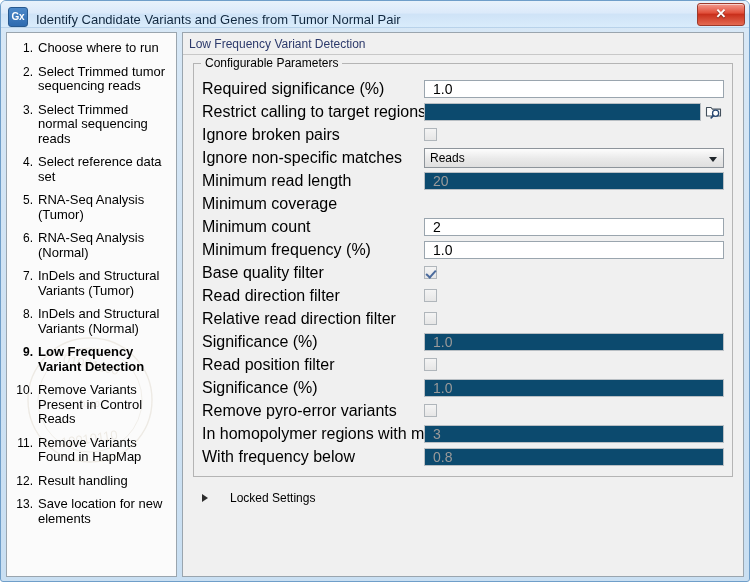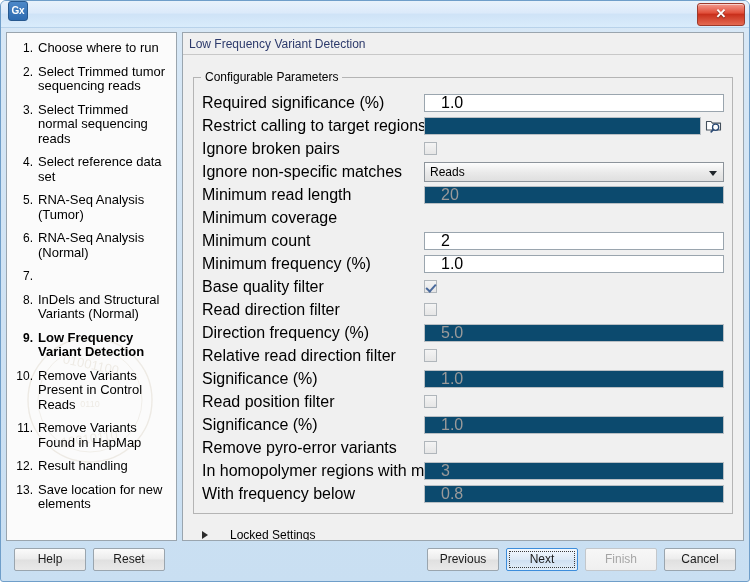--- a/index.html
+++ b/index.html
@@ -25,21 +25,21 @@
     overflow: hidden;
   }
 
   
   #titlebar {
     position: relative;
     height: 27px;
     box-sizing: border-box;
     background: linear-gradient(to bottom, #e8f2fb 0%, #dceafa 45%, #cfe3f7 52%, #d9ecfb 100%);
     display: flex;
-    align-items: flex-start;
+    align-items: flex-end;
     padding-left: 7px;
     border-bottom: 1px solid #b8d2ea;
   }
   #app-icon {
     width: 18px;
     height: 18px;
     border-radius: 3px;
     background: linear-gradient(to bottom, #4c88c8 0%, #2e6bb0 100%);
     border: 1px solid #27598f;
     color: #ffffff;
@@ -166,21 +166,21 @@
     flex: 1 1 auto;
     padding: 8px 8px 0 8px;
     overflow: hidden;
   }
 
   
   .groupbox {
     position: relative;
     border: 1px solid #b4b4b4;
     padding: 13px 8px 8px 8px;
-    margin-top: 14px;
+    margin-top: 0;
   }
   .groupbox > legend {
     position: absolute;
     top: -8px;
     left: 7px;
     padding: 0 4px;
     background: #f0f0f0;
     font-size: 12px;
     color: #000;
   }
@@ -203,23 +203,23 @@
     display: flex;
     align-items: center;
     min-width: 0;
   }
 
   
   .textbox {
     box-sizing: border-box;
     width: 100%;
     height: 18px;
-    padding: 1px 16px;
+    padding: 1px 8px;
     font-family: "Liberation Sans", sans-serif;
-    font-size: 16px;
+    font-size: 14px;
     color: #000;
     background: #ffffff;
     border: 1px solid #9aa5ae;
     outline: none;
   }
   .textbox.disabled {
     background: #0c4a6e;
     color: #9a9a9a;
     border-color: #b9bfc4;
   }
@@ -347,20 +347,21 @@
     pointer-events: none;
   }
 </style>
 </head>
 <body>
 
 <div id="window">
 
   <div id="titlebar">
     <div id="app-icon">Gx</div>
+    <div id="window-title">Identify Candidate Variants and Genes from Tumor Normal Pair</div>
     <div id="close-button">
       <span class="x">✕</span>
     </div>
   </div>
 
   <div id="content">
     <div id="panes">
 
       <div id="sidebar">
         <svg id="watermark" viewBox="0 0 150 150">
@@ -390,20 +391,21 @@
             <li class="step past">
               <span class="step-num">5.</span>
               <span class="step-label">RNA-Seq Analysis (Tumor)</span>
             </li>
             <li class="step past">
               <span class="step-num">6.</span>
               <span class="step-label">RNA-Seq Analysis (Normal)</span>
             </li>
             <li class="step past">
               <span class="step-num">7.</span>
+              <span class="step-label">InDels and Structural Variants (Tumor)</span>
             </li>
             <li class="step past">
               <span class="step-num">8.</span>
               <span class="step-label">InDels and Structural Variants (Normal)</span>
             </li>
             <li class="step current">
               <span class="step-num">9.</span>
               <span class="step-label">Low Frequency Variant Detection</span>
             </li>
             <li class="step future">
@@ -489,26 +491,20 @@
                     <span class="checkbox checked"></span>
                   </div>
                 </div>
                 <div class="row">
                   <div class="row-label">Read direction filter</div>
                   <div class="row-field">
                     <span class="checkbox"></span>
                   </div>
                 </div>
                 <div class="row">
-                  <div class="row-label">Direction frequency (%)</div>
-                  <div class="row-field">
-                    <input type="text" class="textbox disabled" disabled="" value="5.0" style="">
-                  </div>
-                </div>
-                <div class="row">
                   <div class="row-label">Relative read direction filter</div>
                   <div class="row-field">
                     <span class="checkbox"></span>
                   </div>
                 </div>
                 <div class="row">
                   <div class="row-label">Significance (%)</div>
                   <div class="row-field">
                     <input type="text" class="textbox disabled" disabled="" value="1.0" style="">
                   </div>
@@ -547,23 +543,14 @@
           </fieldset>
 
           <div id="locked-settings">
             <span class="tri"></span>
             <span class="lbl">Locked Settings</span>
           </div>
         </div>
       </div>
     </div>
 
-    <div id="footer">
-      <button class="btn">Help</button>
-      <button class="btn">Reset</button>
-      <div class="spacer"></div>
-      <button class="btn">Previous</button>
-      <button class="btn focused">Next</button>
-      <button class="btn disabled">Finish</button>
-      <button class="btn">Cancel</button>
-    </div>
   </div>
 </div>
 
 </body></html>

